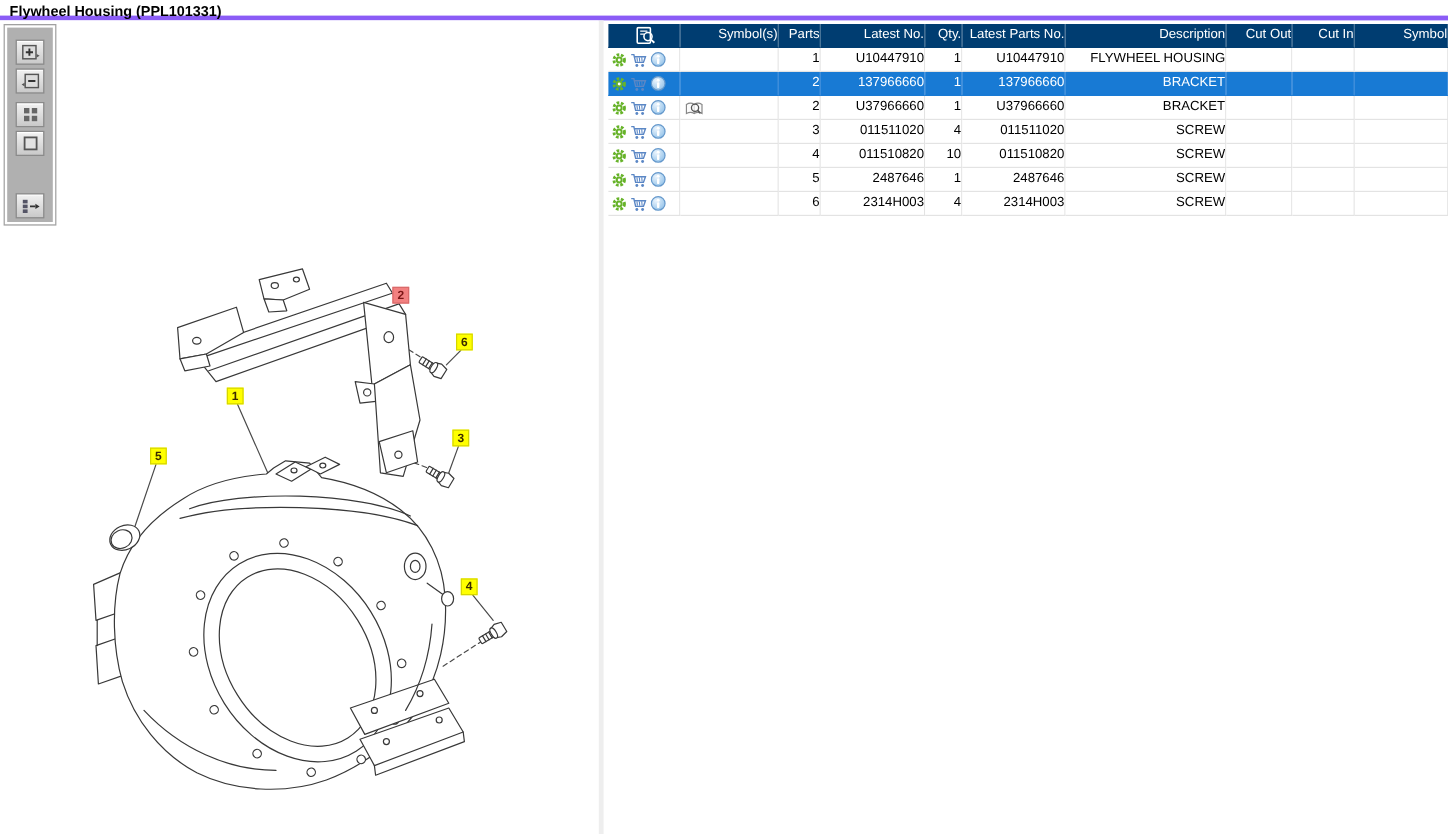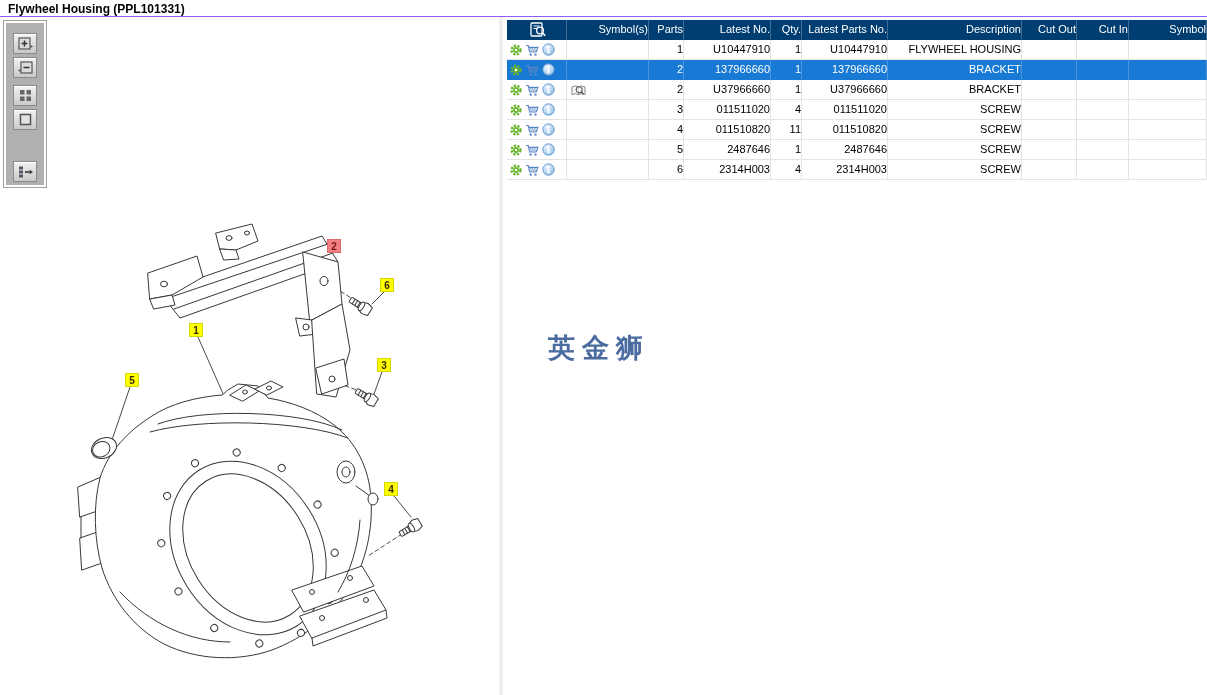--- a/index.html
+++ b/index.html
@@ -2,21 +2,21 @@
 <html><head>
 <meta charset="utf-8">
 <style>
   * { margin:0; padding:0; box-sizing:border-box; }
   html,body { width:1207px; height:695px; background:#ffffff; overflow:hidden;
     font-family:"Liberation Sans", sans-serif; }
   .app { position:relative; width:1207px; height:695px; background:#fff; }
 
   
   .title-bar { position:absolute; left:0; top:0; width:1207px; height:17px;
-    border-bottom:1px solid #8b5cf6; background:#fff; }
+    border-bottom:4px solid #8b5cf6; background:#fff; }
   .title-bar span { position:absolute; left:8px; top:2px; font-size:12px; font-weight:bold; color:#000; white-space:nowrap; }
 
   
   .drawing-panel { position:absolute; left:0; top:17px; width:499px; height:678px; background:#fff; }
   .panel-divider { position:absolute; left:499px; top:17px; width:4px; height:678px; background:#eeeeee; }
   .illustration { position:absolute; left:0; top:0; width:499px; height:678px; }
 
   
   .float-toolbar { position:absolute; left:4px; top:4px; width:42px; height:166px;
     background:#b0b0b0; border:2px solid #ffffff; outline:1px solid #a0a0a0; }
@@ -232,21 +232,20 @@
             <rect x="2" y="10.5" width="4" height="3" fill="#556"></rect>
           <path d="M8,8 H12.5" stroke="#333" stroke-width="1.6" fill="none"></path>
           <path d="M12.5,5.8 L16,8 L12.5,10.2 Z" fill="#333"></path>
         </svg>
       </div>
     </div>
   </div>
 
   <div class="panel-divider"></div>
 
-  <div class="watermark">英金狮</div>
 
   <div class="parts-table">
 
     <div class="row header">
       <div class="cell icons">
         <svg width="18" height="15" viewBox="0 0 17 15">
             <use href="#page-mag-sym"></use>
           </svg>
       </div>
       <div class="cell">Symbol(s)</div>
@@ -364,21 +363,21 @@
         <svg width="14" height="12" viewBox="0 0 14 12">
             <use href="#cart-sym"></use>
           </svg>
         <svg width="13" height="13" viewBox="0 0 13 13">
             <use href="#info-sym"></use>
           </svg>
       </div>
       <div class="cell"></div>
       <div class="cell">4</div>
       <div class="cell">011510820</div>
-      <div class="cell">11</div>
+      <div class="cell">10</div>
       <div class="cell">011510820</div>
       <div class="cell">SCREW</div>
       <div class="cell"></div>
       <div class="cell"></div>
       <div class="cell"></div>
     </div>
 
     <div class="row">
       <div class="cell icons">
         <svg width="12" height="12" viewBox="0 0 12 12">

